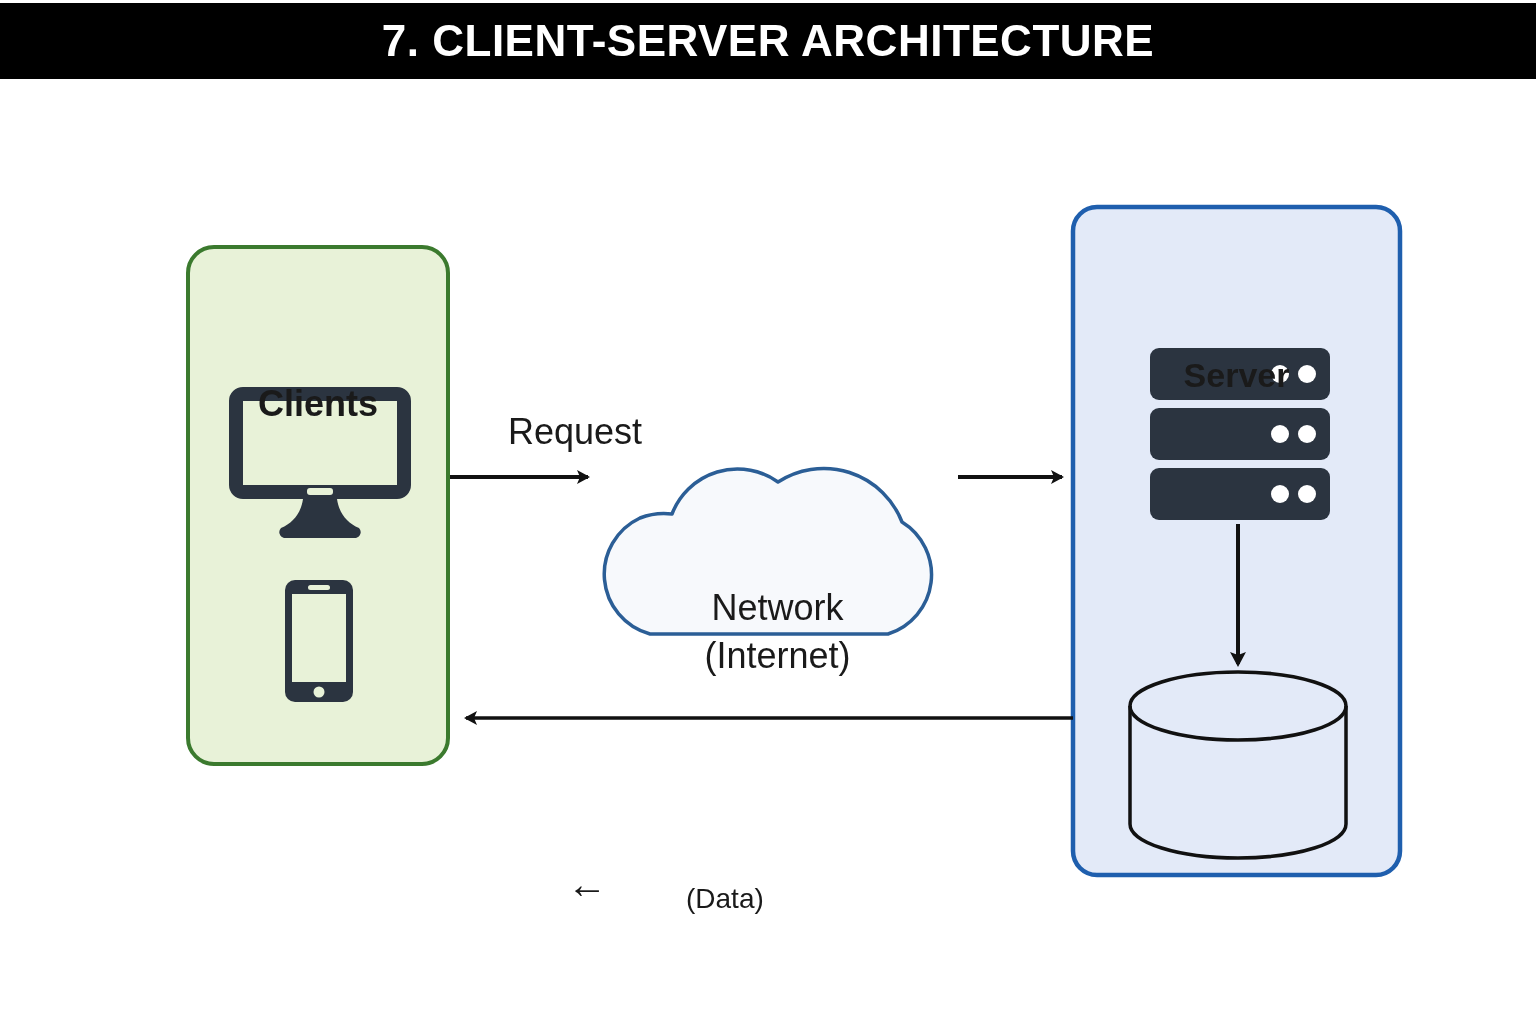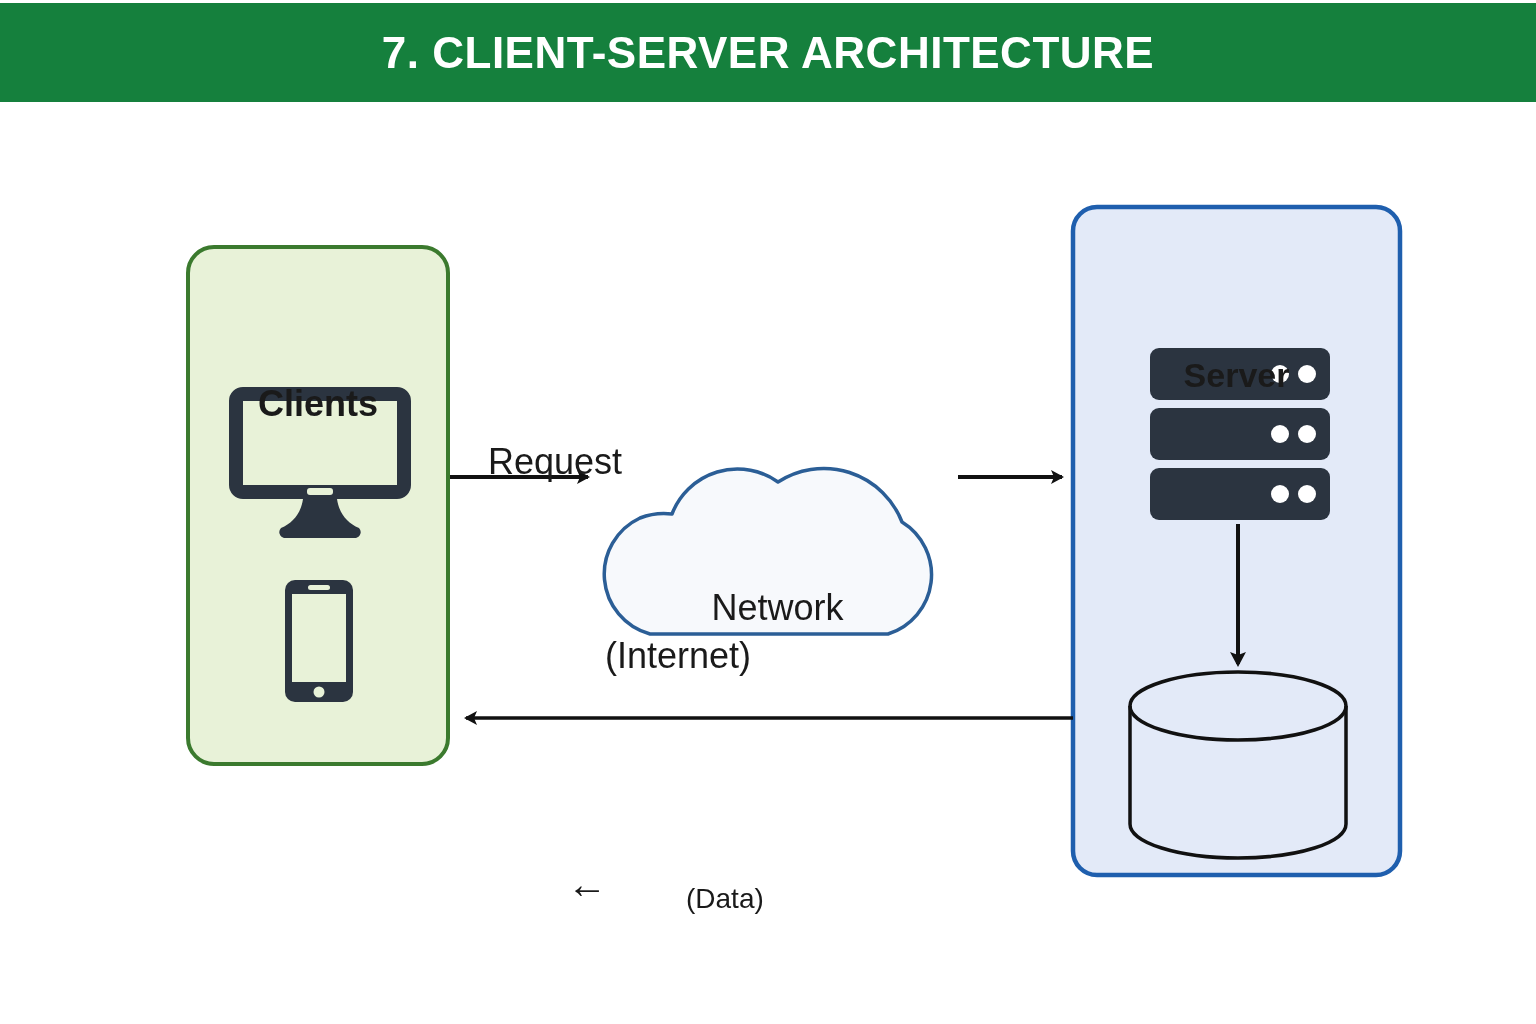--- a/index.html
+++ b/index.html
@@ -14,22 +14,22 @@
     position: relative;
     overflow: hidden;
   }
 
   
   #title-bar {
     position: absolute;
     left: 0;
     top: 3px;
     width: 1536px;
-    height: 99px;
-    background: #15803d;
+    height: 76px;
+    background: #000000;
     display: flex;
     align-items: center;
     justify-content: center;
   }
   #title-text {
     color: #ffffff;
     font-size: 44px;
     font-weight: bold;
     letter-spacing: 0.5px;
     text-align: center;
@@ -80,29 +80,29 @@
     width: 345px;
     text-align: center;
     font-size: 36px;
     font-weight: normal;
     margin-top: 18px;
   }
   #network-label-2 {
     left: 605px;
     top: 533px;
     width: 345px;
+    text-align: center;
     font-size: 36px;
     font-weight: normal;
   }
   #request-label {
-    left: 488px;
+    left: 508px;
     top: 309px;
     font-size: 36px;
     font-weight: normal;
-    margin-top: 30px;
   }
   #response-arrow-glyph {
     left: 567px;
     top: 762px;
     font-size: 40px;
     font-weight: normal;
     line-height: 1;
   }
   #response-label {
     left: 659px;

